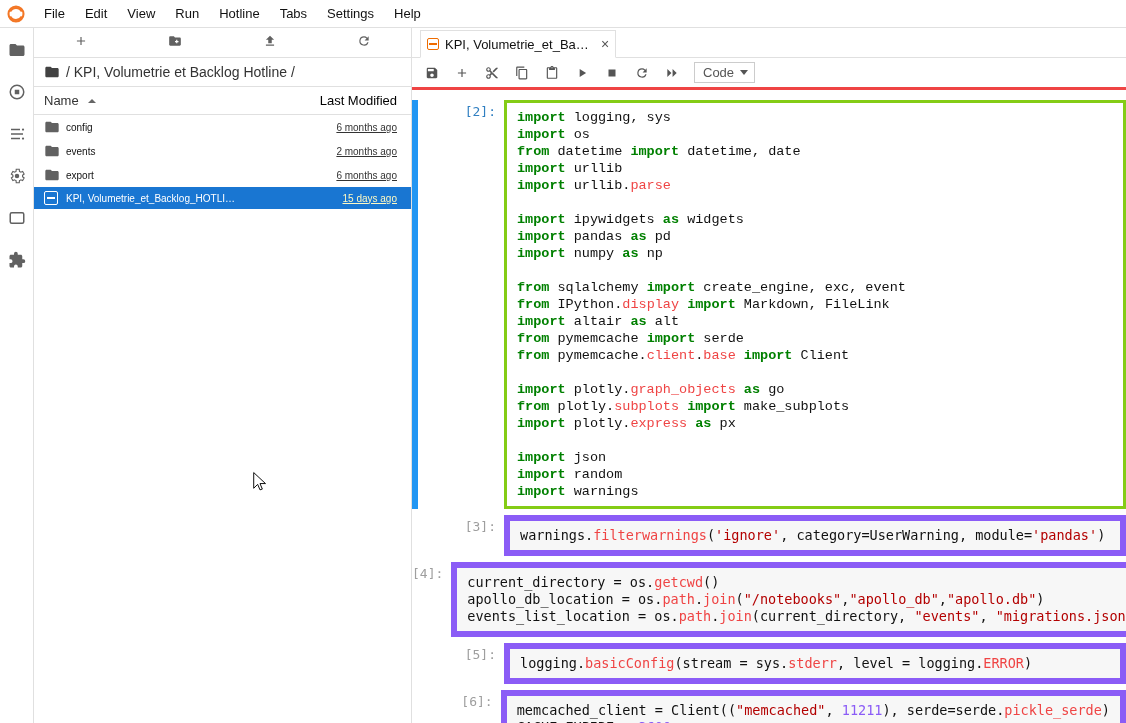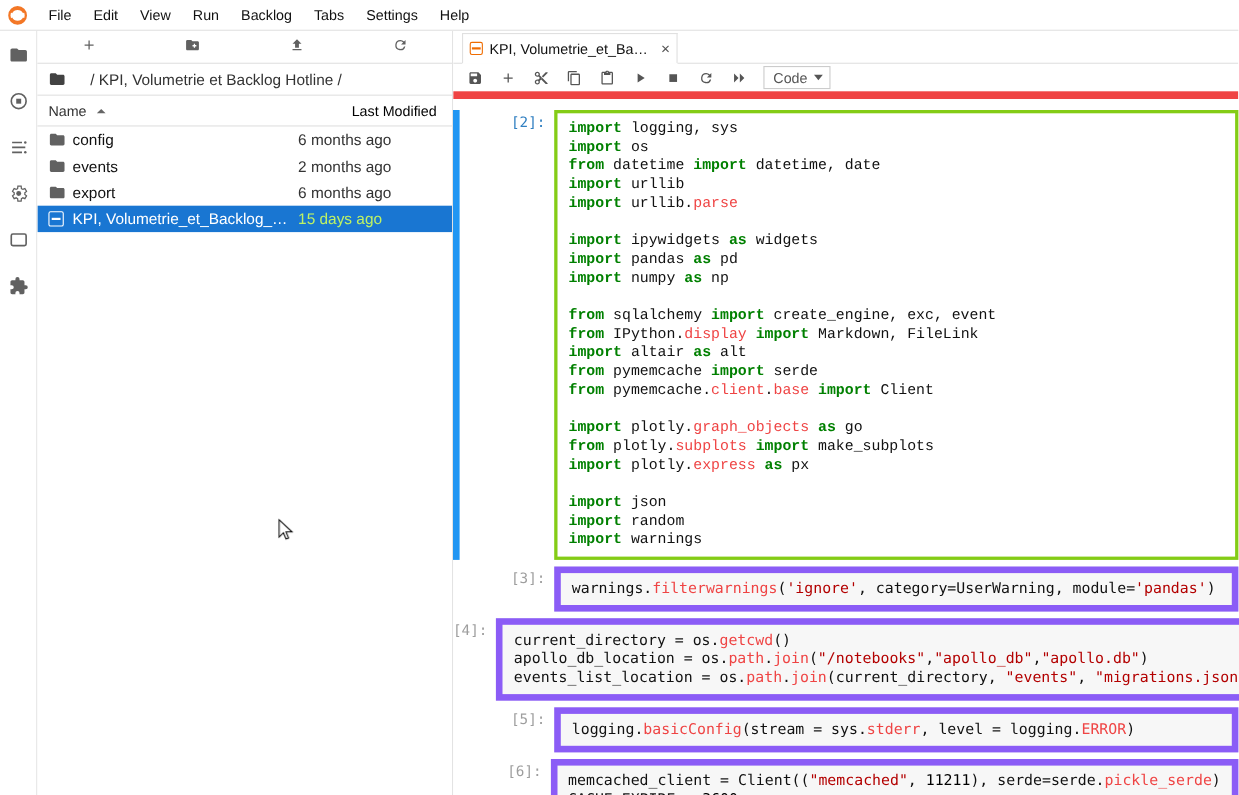--- a/index.html
+++ b/index.html
@@ -17,89 +17,89 @@
   
   .activitybar { width: 34px; background: #fff; border-right: 1px solid #e0e0e0; display: flex; flex-direction: column; align-items: center; padding-top: 12px; gap: 22px; color: #616161; }
   .activitybar .ab-item { width: 20px; height: 20px; display: flex; align-items: center; justify-content: center; cursor: pointer; }
   .activitybar svg { width: 18px; height: 18px; fill: #616161; }
 
   
   .sidebar { width: 378px; border-right: 1px solid #e0e0e0; display: flex; flex-direction: column; background: #fff; }
   .side-toolbar { height: 30px; display: flex; align-items: center; justify-content: space-around; border-bottom: 1px solid #e0e0e0; color: #616161; }
   .side-toolbar .tbtn { flex: 1; text-align: center; cursor: pointer; }
   .side-toolbar svg { width: 14px; height: 14px; fill: #616161; }
-  .breadcrumb { padding: 6px 10px; display: flex; align-items: flex-end; gap: 22px; font-size: 14px; color: #333; }
+  .breadcrumb { padding: 6px 10px; display: flex; align-items: flex-end; gap: 6px; font-size: 14px; color: #333; }
   .breadcrumb svg { width: 16px; height: 16px; fill: #424242; }
   .filelist-header { display: flex; border-top: 1px solid #e0e0e0; border-bottom: 1px solid #e0e0e0; font-size: 13px; color: #333;}
   .filelist-header .col { padding: 6px 10px; }
   .filelist-header .name { flex: 1; display:flex; align-items:center; gap:8px;}
   .filelist-header .mod { width: 130px; text-align: right; padding-right: 14px;}
   .filelist { flex: 1; overflow: auto; }
-  .file-row { display: flex; align-items: center; padding: 4px 10px; font-size: 14px; }
+  .file-row { display: flex; align-items: center; padding: 4px 10px; font-size: 10px; }
   .file-row .icon { width: 18px; display:flex; align-items:center; }
   .file-row .fname { flex: 1; white-space: nowrap; overflow: hidden; text-overflow: ellipsis; padding-left: 4px; }
-  .file-row .fmod { width: 130px; text-align: left; color: #333; padding-right: 4px; }
+  .file-row .fmod { width: 130px; text-align: right; color: #333; padding-right: 4px; text-decoration: underline; }
   .file-row.selected { background: #1976d2; color: #fff; }
-  .file-row.selected .fmod { color: #bef264; }
+  .file-row.selected .fmod { color: #fef9c3; }
   .file-row svg { width: 16px; height: 16px; fill: #616161; }
   .nb-ic { width:14px; height:14px; border:1.5px solid #ef6c00; border-radius:2px; display:inline-block; position:relative;}
   .nb-ic::after{content:""; position:absolute; left:2px; right:2px; top:5px; height:2px; background:#ef6c00;}
   .file-row.selected .nb-ic{ border-color:#fff; }
   .file-row.selected .nb-ic::after{ background:#fff; }
 
   
   .editor { flex: 1; display: flex; flex-direction: column; overflow: hidden; background:#fff; }
   .tabbar { height: 30px; display: flex; align-items: flex-end; border-bottom: 1px solid #e0e0e0; padding-left: 8px; }
   .tab { height: 28px; border: 1px solid #e0e0e0; border-bottom: 1px solid #fff; background: #fff; padding: 0 6px; display: flex; align-items: center; gap: 6px; font-size: 13px; max-width: 210px; position:relative; top:1px;}
   .tab .tab-ic { width:12px; height:12px; border:1.5px solid #ef6c00; border-radius:2px; display:inline-block; position:relative;}
   .tab .tab-ic::after{content:""; position:absolute; left:1px; right:1px; top:4px; height:1.5px; background:#ef6c00;}
   .tab .tab-label { white-space: nowrap; overflow:hidden; text-overflow: ellipsis; max-width:150px;}
   .tab .tab-close { font-size: 14px; color:#555; cursor:pointer; }
-  .nb-toolbar { height: 32px; border-bottom: 7px solid #ef4444; display: flex; align-items: center; gap: 14px; padding: 0 12px; color: #555; }
+  .nb-toolbar { height: 32px; border-bottom: 3px solid #ef4444; display: flex; align-items: center; gap: 14px; padding: 0 12px; color: #555; }
   .nb-toolbar .tb { width: 16px; height:16px; display:flex; align-items:center; justify-content:center; cursor:pointer;}
   .nb-toolbar svg { width:14px; height:14px; fill:#555; }
   .nb-toolbar .celltype { border:1px solid #ccc; padding:2px 20px 2px 8px; font-size:13px; position:relative; }
   .nb-toolbar .celltype::after { content:""; position:absolute; right:6px; top:7px; border-left:4px solid transparent; border-right:4px solid transparent; border-top:5px solid #555; }
 
   .notebook { flex:1; overflow:auto; padding: 10px 0 20px 0; }
   .cell { display:flex; margin-bottom: 6px; }
   .cell .gutter { width: 6px; }
   .cell.active .gutter { background:#2196f3; }
   .cell .prompt { width: 86px; text-align:right; padding: 4px 8px 0 0; font-family: Menlo, Consolas, monospace; font-size:13px; color:#307fc1; }
   .cell.inactive .prompt { color:#9e9e9e; }
   .cell .input { flex:1; }
   .cell .code { font-family: Menlo, Consolas, "DejaVu Sans Mono", monospace; font-size:13.5px; line-height:1.26; padding: 6px 10px; background:#f7f7f7; border:6px solid #8b5cf6; white-space:pre; overflow-x:auto; }
   .cell.active .code { background:#fff; border:3px solid #84cc16;font-family:Liberation Mono, monospace; }
 
   
   .kw { color: #008000; font-weight: bold; }                          
   .mod { color: #000; }                     
   .attr { color: #ef4444; }
   .str { color: #b30000; }                      
-  .num { color: #000000; }
+  .num { color: #8b5cf6; }
   .cursor-img { position: fixed; left: 252px; top: 471px; pointer-events: none; }
   .cursor-img svg { width: 16px; height: 22px; }
 </style>
 </head>
 <body>
 
 <div class="menubar">
   <div class="logo">
     <svg viewBox="0 0 24 24">
         <circle cx="12" cy="12" r="9" fill="none" stroke="#f37726" stroke-width="2.5"></circle>
         <path d="M5 9 A8 8 0 0 1 19 9" fill="none" stroke="#f37726" stroke-width="2.5"></path>
         <path d="M5 15 A8 8 0 0 0 19 15" fill="none" stroke="#f37726" stroke-width="2.5"></path>
       </svg>
   </div>
   <div id="menu-items" style="display: flex;">
       <div class="menu-item">File</div>
       <div class="menu-item">Edit</div>
       <div class="menu-item">View</div>
       <div class="menu-item">Run</div>
-      <div class="menu-item">Backlog</div>
+      <div class="menu-item">Hotline</div>
       <div class="menu-item">Tabs</div>
       <div class="menu-item">Settings</div>
       <div class="menu-item">Help</div>
     </div>
 </div>
 
 <div class="main">
 
   <div class="activitybar">
     <div class="ab-item">

